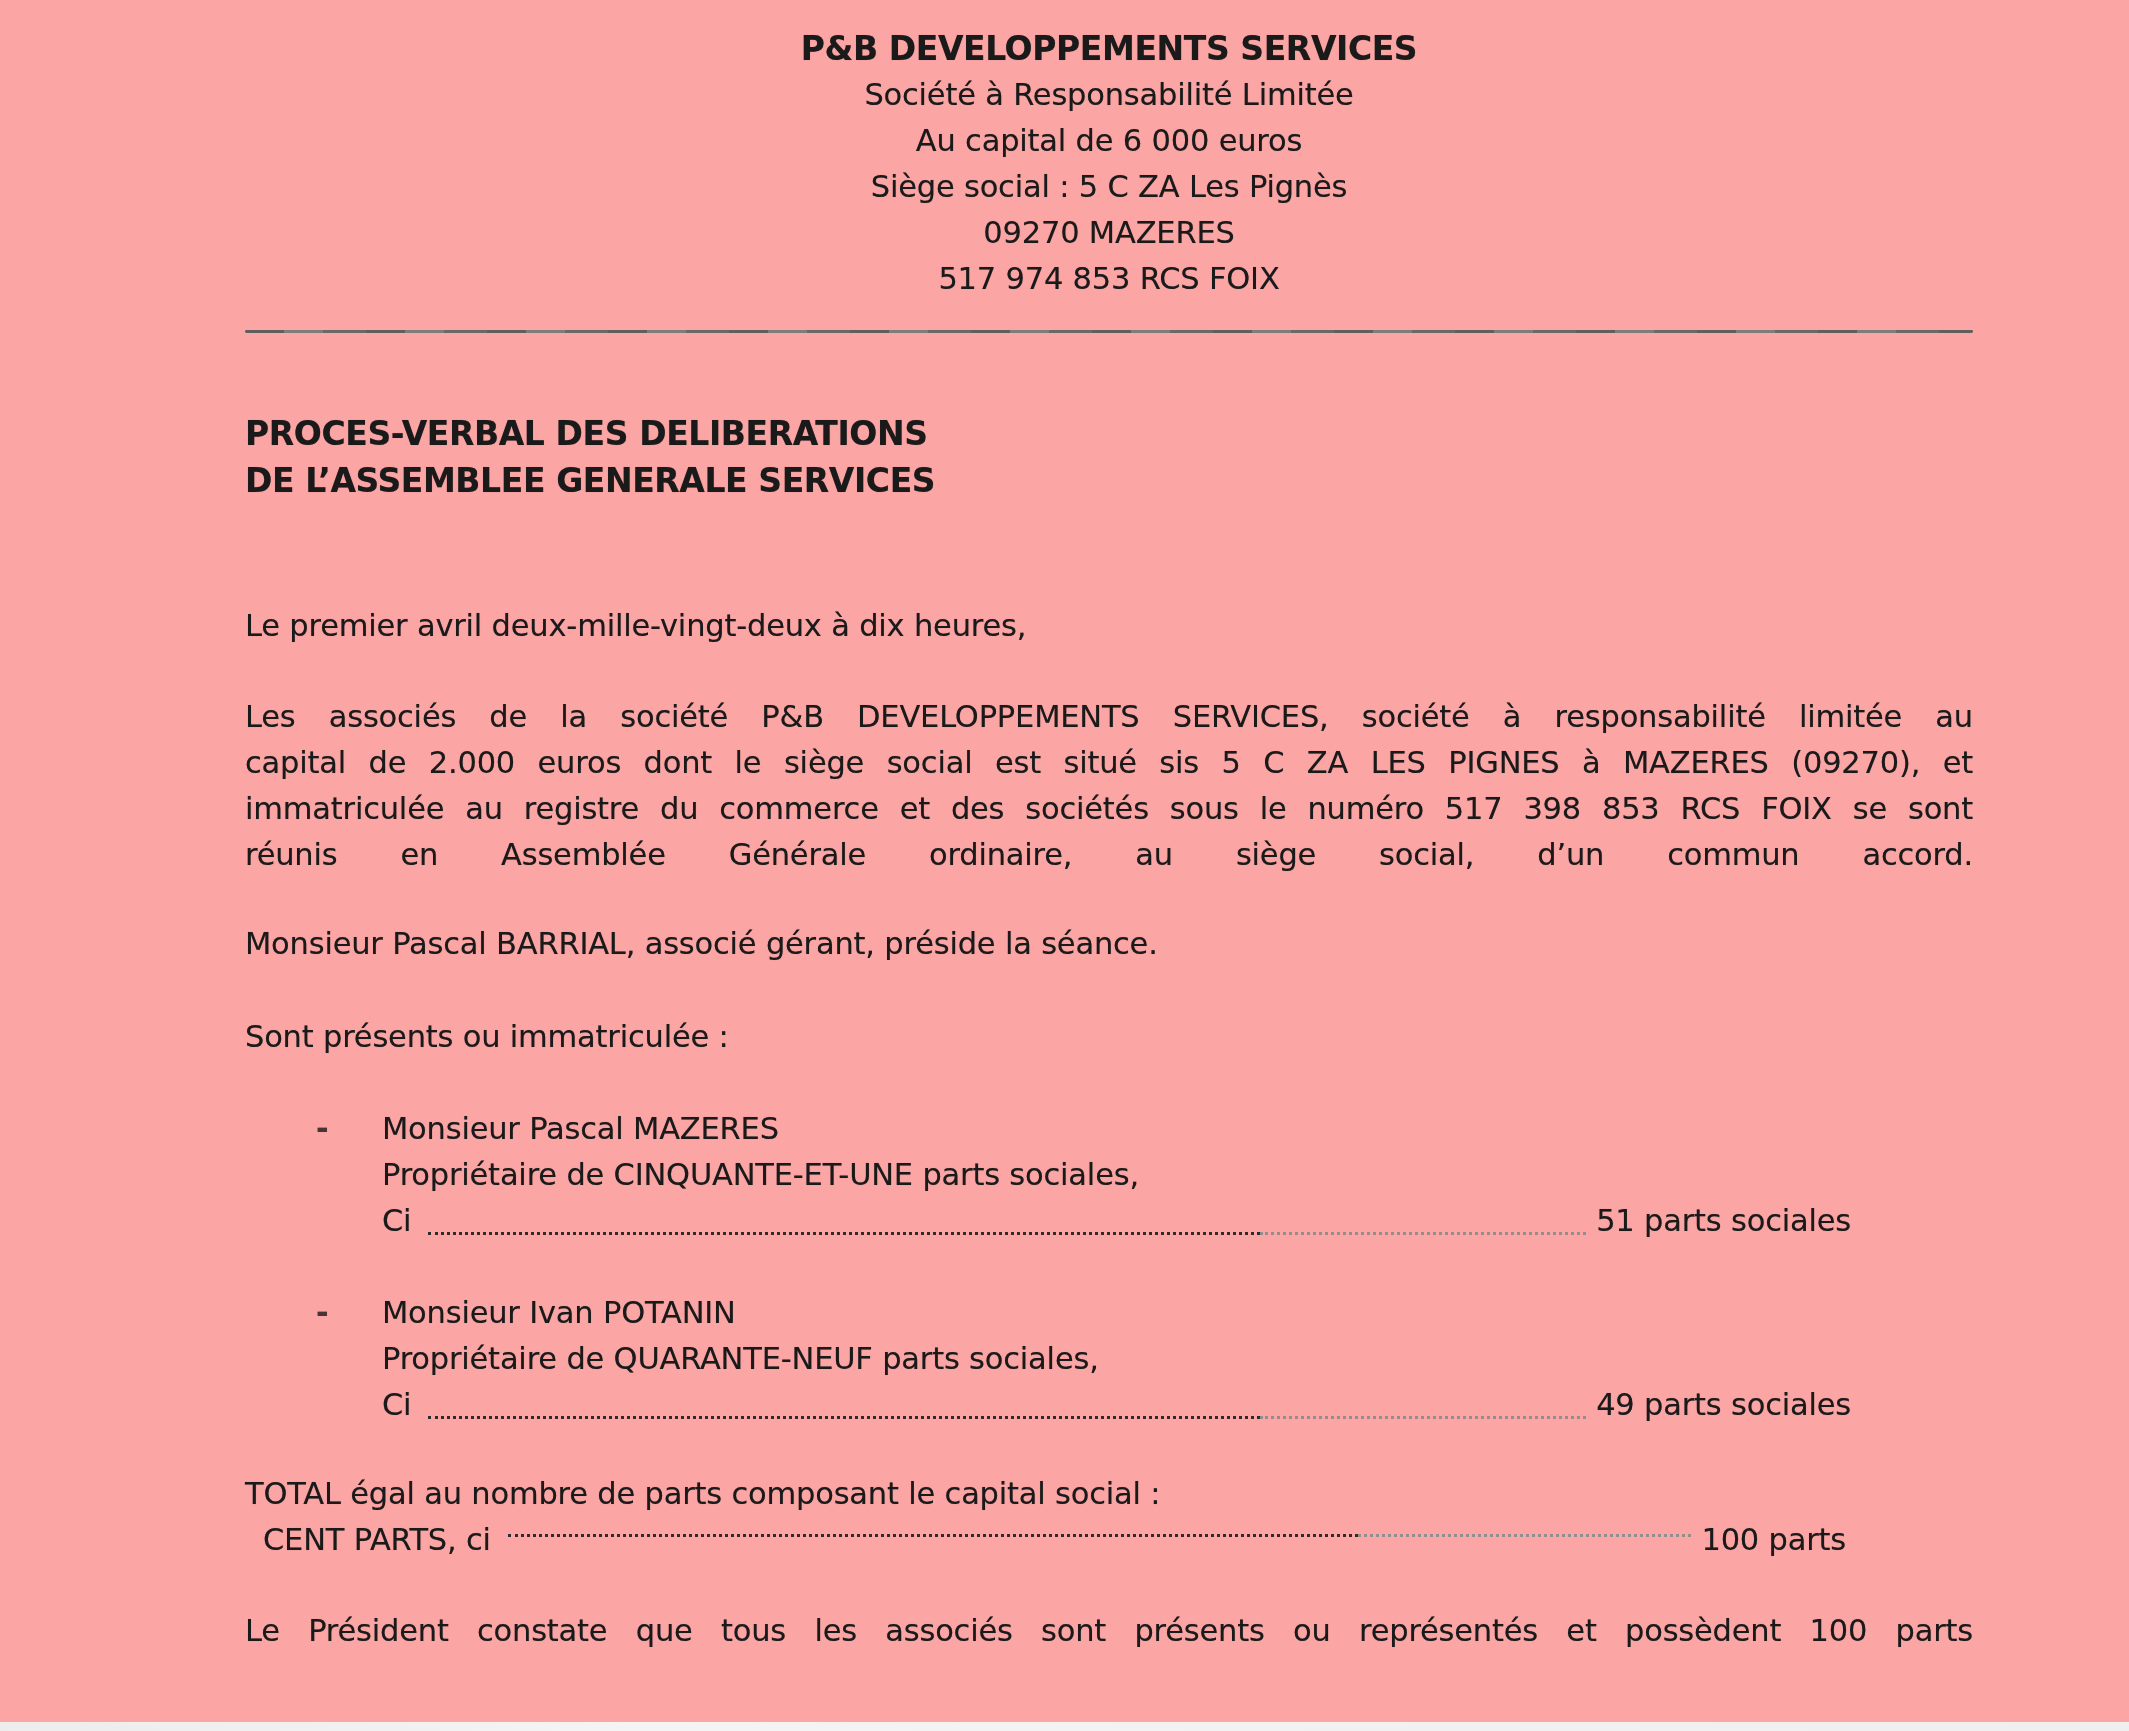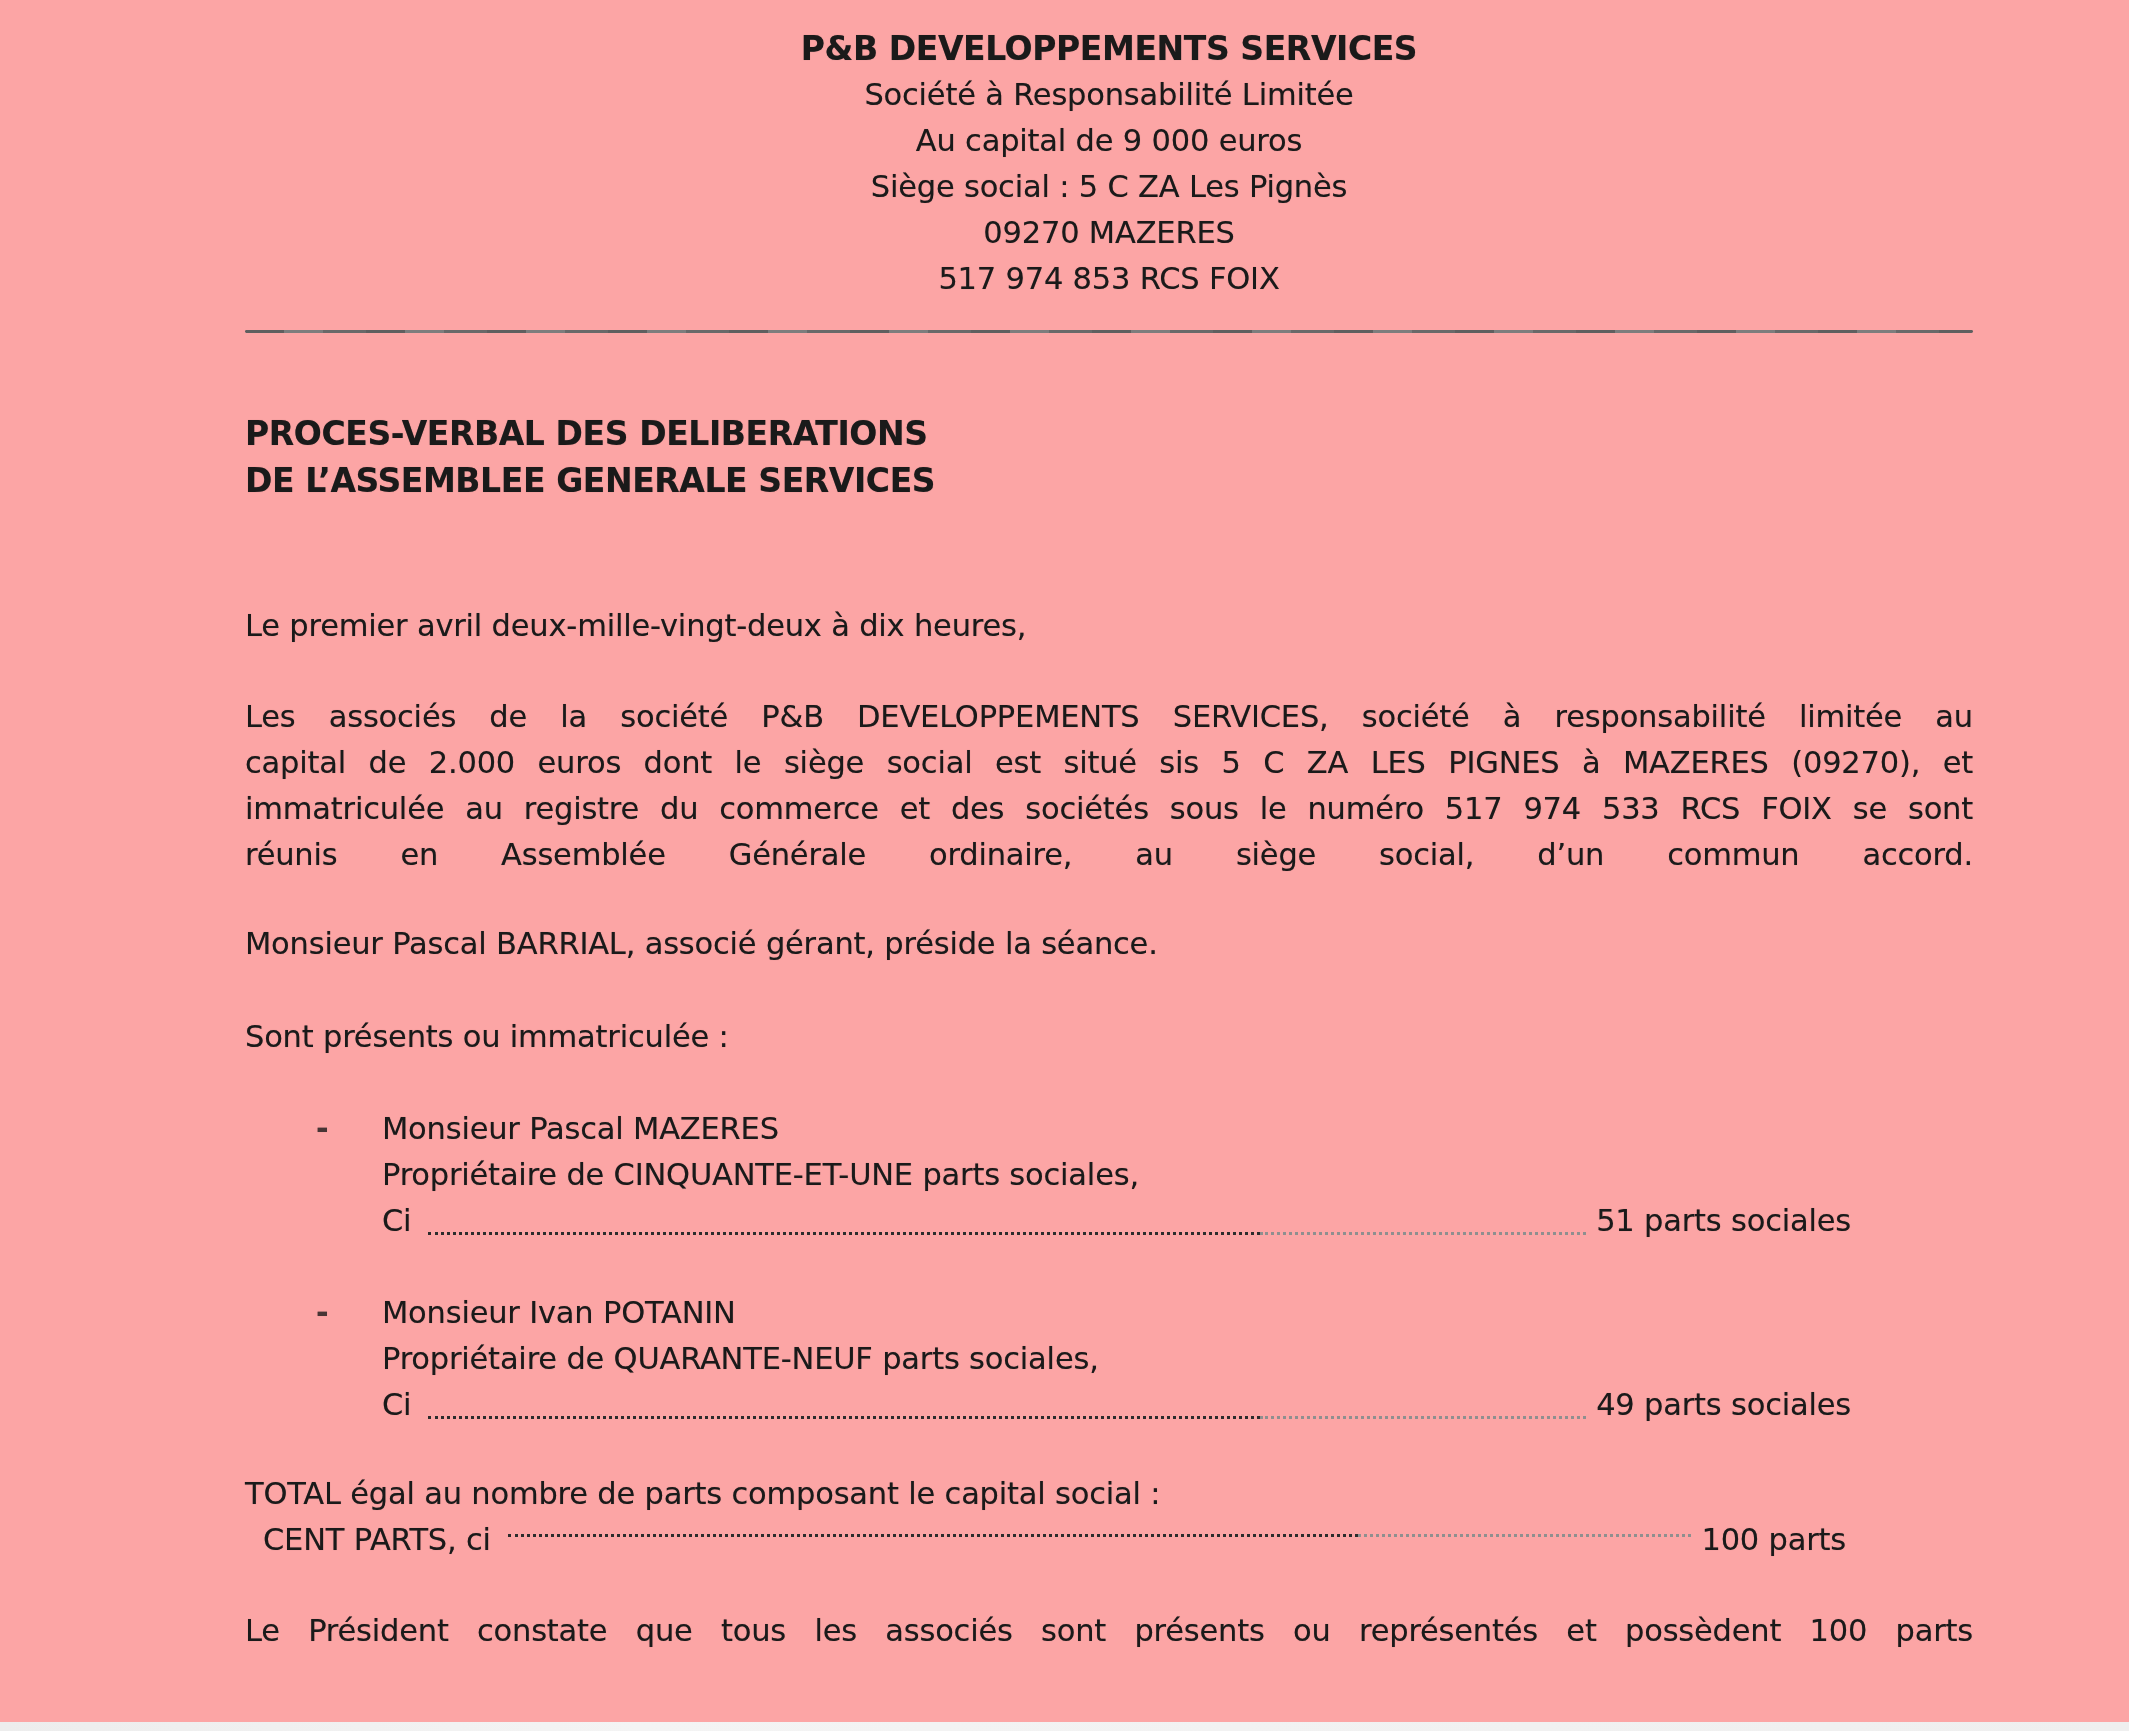--- a/index.html
+++ b/index.html
@@ -61,39 +61,39 @@
 </style>
 </head>
 <body>
 
 <div class="page">
   <div class="content">
 
     <div class="doc-header">
       <div class="company-name">P&amp;B DEVELOPPEMENTS SERVICES</div>
       <div>Société à Responsabilité Limitée</div>
-      <div>Au capital de 9 000 euros</div>
+      <div>Au capital de 6 000 euros</div>
       <div>Siège social : 5 C ZA Les Pignès</div>
       <div>09270 MAZERES</div>
       <div>517 974 853 RCS FOIX</div>
     </div>
 
     <div class="divider"></div>
 
     <div class="doc-title">
       <div>PROCES-VERBAL DES DELIBERATIONS</div>
       <div>DE L’ASSEMBLEE GENERALE SERVICES</div>
     </div>
 
     <div class="p1">Le premier avril deux-mille-vingt-deux à dix heures,</div>
 
     <div class="p2">
       <div class="jline">Les associés de la société P&amp;B DEVELOPPEMENTS SERVICES, société à responsabilité limitée au</div>
       <div class="jline">capital de 2.000 euros dont le siège social est situé sis 5 C ZA LES PIGNES à MAZERES (09270), et</div>
-      <div class="jline">immatriculée au registre du commerce et des sociétés sous le numéro 517 974 533 RCS FOIX se sont</div>
+      <div class="jline">immatriculée au registre du commerce et des sociétés sous le numéro 517 398 853 RCS FOIX se sont</div>
       <div class="jline jline-last">réunis en Assemblée Générale ordinaire, au siège social, d’un commun accord.</div>
     </div>
 
     <div class="p3">Monsieur Pascal BARRIAL, associé gérant, préside la séance.</div>
 
     <div class="p4">Sont présents ou immatriculée :</div>
 
     <div class="attendee attendee-first">
       <span class="bullet-dash">-</span>
       <div>Monsieur Pascal MAZERES</div>

